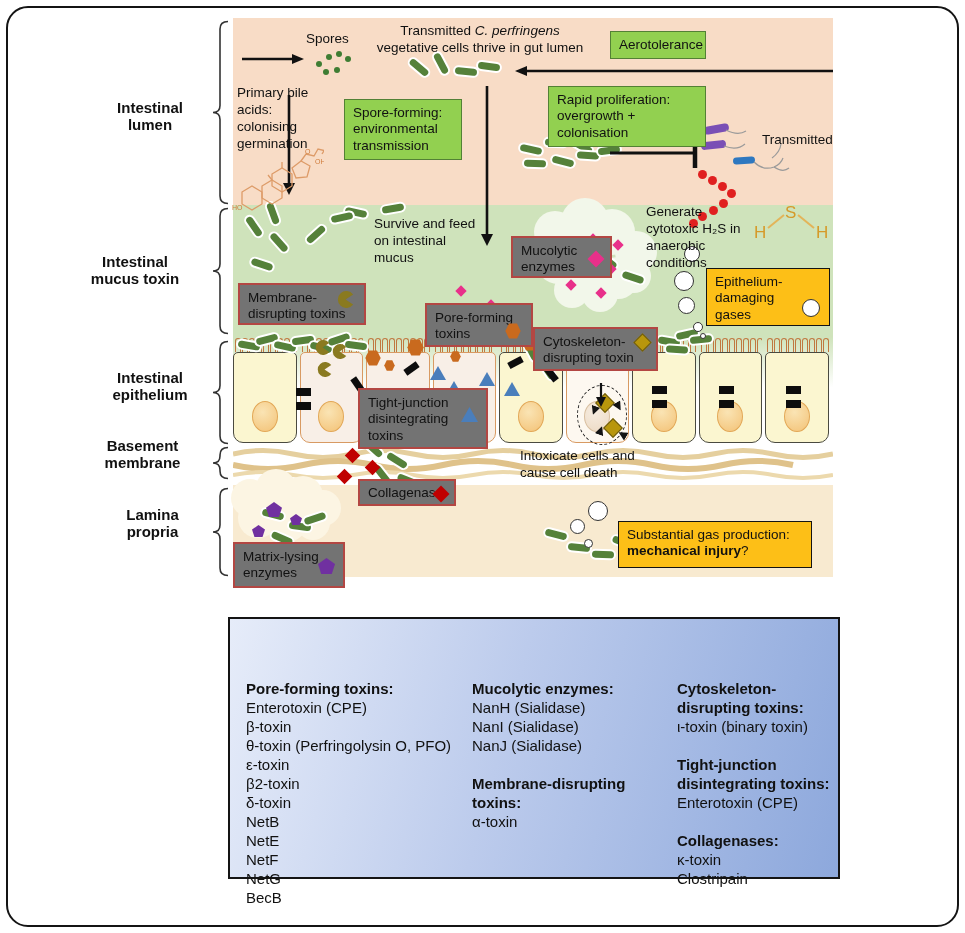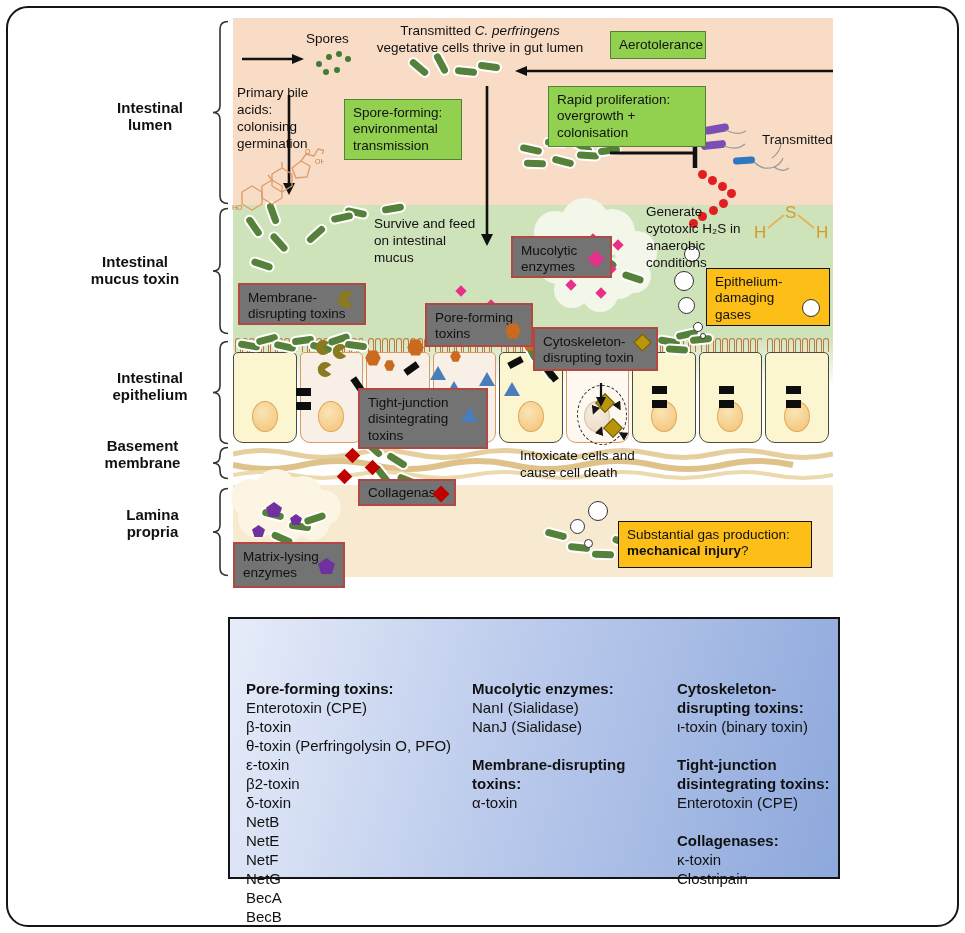--- a/index.html
+++ b/index.html
@@ -534,27 +534,27 @@
             <div>Enterotoxin (CPE)</div>
             <div>β-toxin</div>
             <div>θ-toxin (Perfringolysin O, PFO)</div>
             <div>ε-toxin</div>
             <div>β2-toxin</div>
             <div>δ-toxin</div>
             <div>NetB</div>
             <div>NetE</div>
             <div>NetF</div>
             <div>NetG</div>
-            <div>BecA</div>
             <div>BecB</div>
           </div>
         </div>
         <div class="leg-col" style="left: 242px; width: 198px;">
           <div class="leg-sec">
             <div class="leg-h">Mucolytic enzymes:</div>
+            <div>NanH (Sialidase)</div>
             <div>NanI (Sialidase)</div>
             <div>NanJ (Sialidase)</div>
           </div>
           <div class="leg-sec">
             <div class="leg-h">Membrane-disrupting toxins:</div>
             <div>α-toxin</div>
           </div>
         </div>
         <div class="leg-col" style="left: 447px; width: 162px;">
           <div class="leg-sec">

